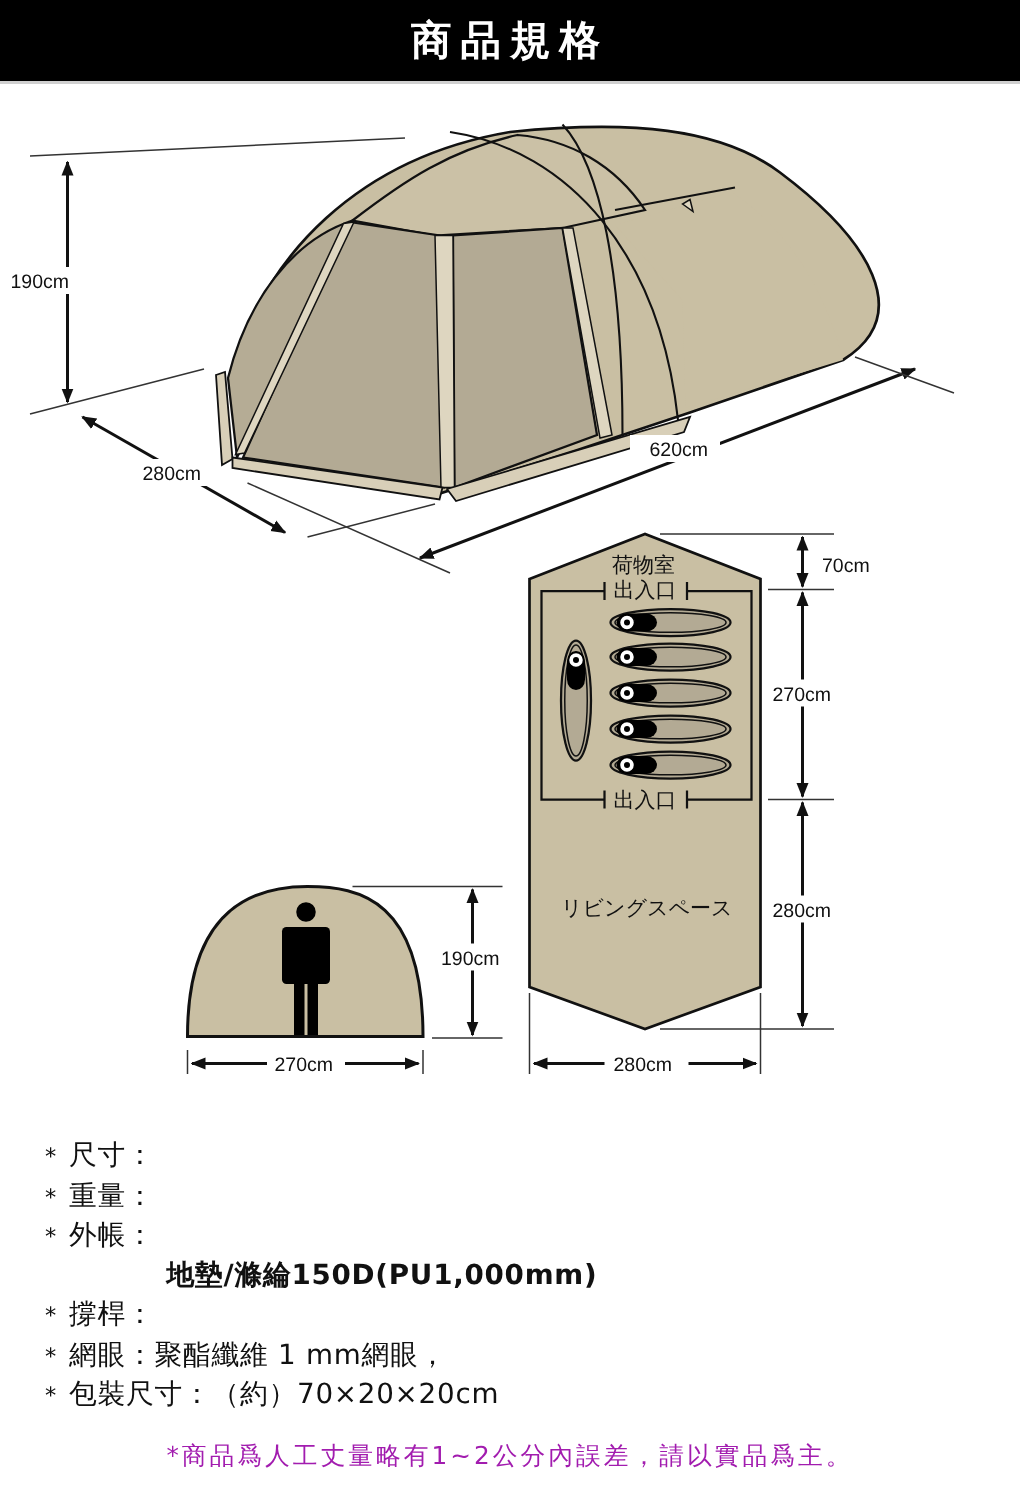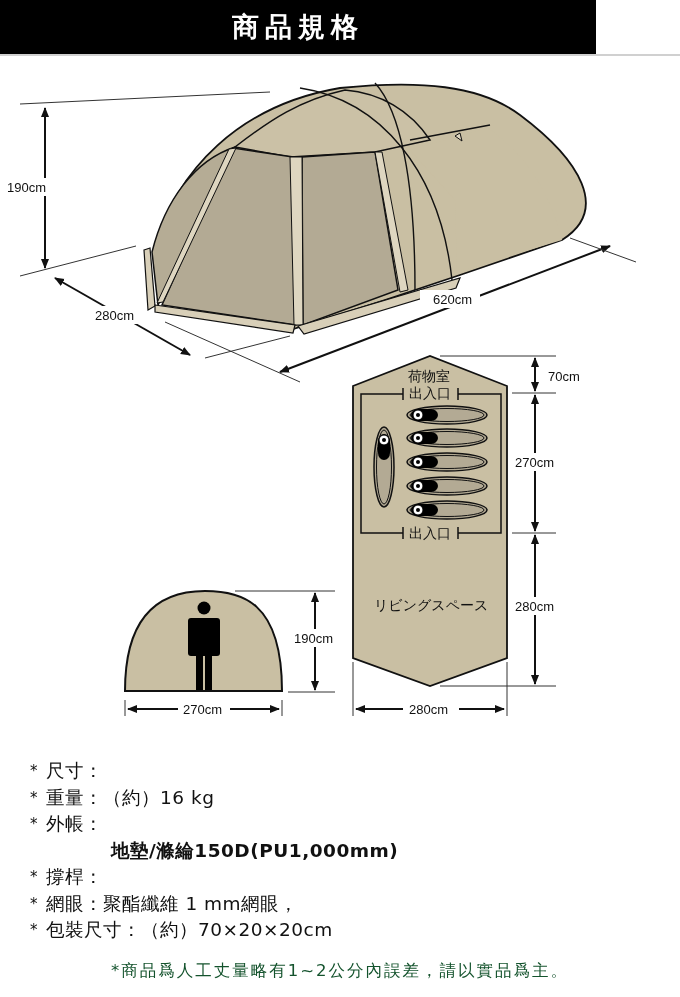--- a/index.html
+++ b/index.html
@@ -1,29 +1,29 @@
 <!DOCTYPE html>
 <html><head>
 <meta charset="utf-8">
 <style>
   html, body { margin: 0; padding: 0; background: #ffffff; }
   body { width: 680px; height: 997px; position: relative; overflow: hidden; font-family: "DejaVu Sans", sans-serif; }
-  .header-bar { position: absolute; left: 0; top: 0; width: 596px; height: 54px; background: #000; display: flex; align-items: center; justify-content: center; }
+  .header-bar { position: absolute; left: 0; top: 0; width: 680px; height: 54px; background: #000; display: flex; align-items: center; justify-content: center; }
   .header-title { color: #fff; font-size: 27px; font-weight: bold; letter-spacing: 6px; font-family: "DejaVu Sans", sans-serif; }
   .header-rule { position: absolute; left: 0; top: 54px; width: 680px; height: 2px; background: #d0d0d0; }
   svg.diagram { position: absolute; left: 0; top: 56px; }
   .dim { font-family: "Liberation Sans", sans-serif; font-size: 13px; fill: #111; }
   .jp { font-family: "DejaVu Sans", sans-serif; font-size: 14px; fill: #111; }
   .specs { position: absolute; left: 30px; top: 758px; width: 640px; }
   .spec-row { display: flex; font-size: 18.5px; color: #111; line-height: 26.5px; height: 26.5px; white-space: nowrap; letter-spacing: 0.5px; }
   .spec-bullet { width: 16px; font-size: 15px; }
   .spec-label { }
   .spec-value { }
   .spec-cont { padding-left: 81px; font-weight: bold; }
-  .note { position: absolute; left: 0; top: 960px; width: 680px; text-align: center; color: #14532d; font-size: 16.5px; letter-spacing: 2px; }
+  .note { position: absolute; left: 0; top: 960px; width: 680px; text-align: center; color: #a21caf; font-size: 16.5px; letter-spacing: 2px; }
 </style>
 </head>
 <body>
 
 <div class="header-bar">
   <span class="header-title">商品規格</span>
 </div>
 <div class="header-rule"></div>
 
 <svg class="diagram" width="680" height="690" viewBox="0 56 680 690">
@@ -190,21 +190,20 @@
 </svg>
 
 <div class="specs">
   <div class="spec-row">
     <span class="spec-bullet">*</span>
     <span class="spec-label">尺寸：</span>
   </div>
   <div class="spec-row">
     <span class="spec-bullet">*</span>
     <span class="spec-label">重量：</span>
-    <span class="spec-value">（約）16 kg</span>
   </div>
   <div class="spec-row">
     <span class="spec-bullet">*</span>
     <span class="spec-label">外帳：</span>
   </div>
   <div class="spec-row spec-cont">
     <span class="spec-value">地墊/滌綸150D(PU1,000mm)</span>
   </div>
   <div class="spec-row">
     <span class="spec-bullet">*</span>

